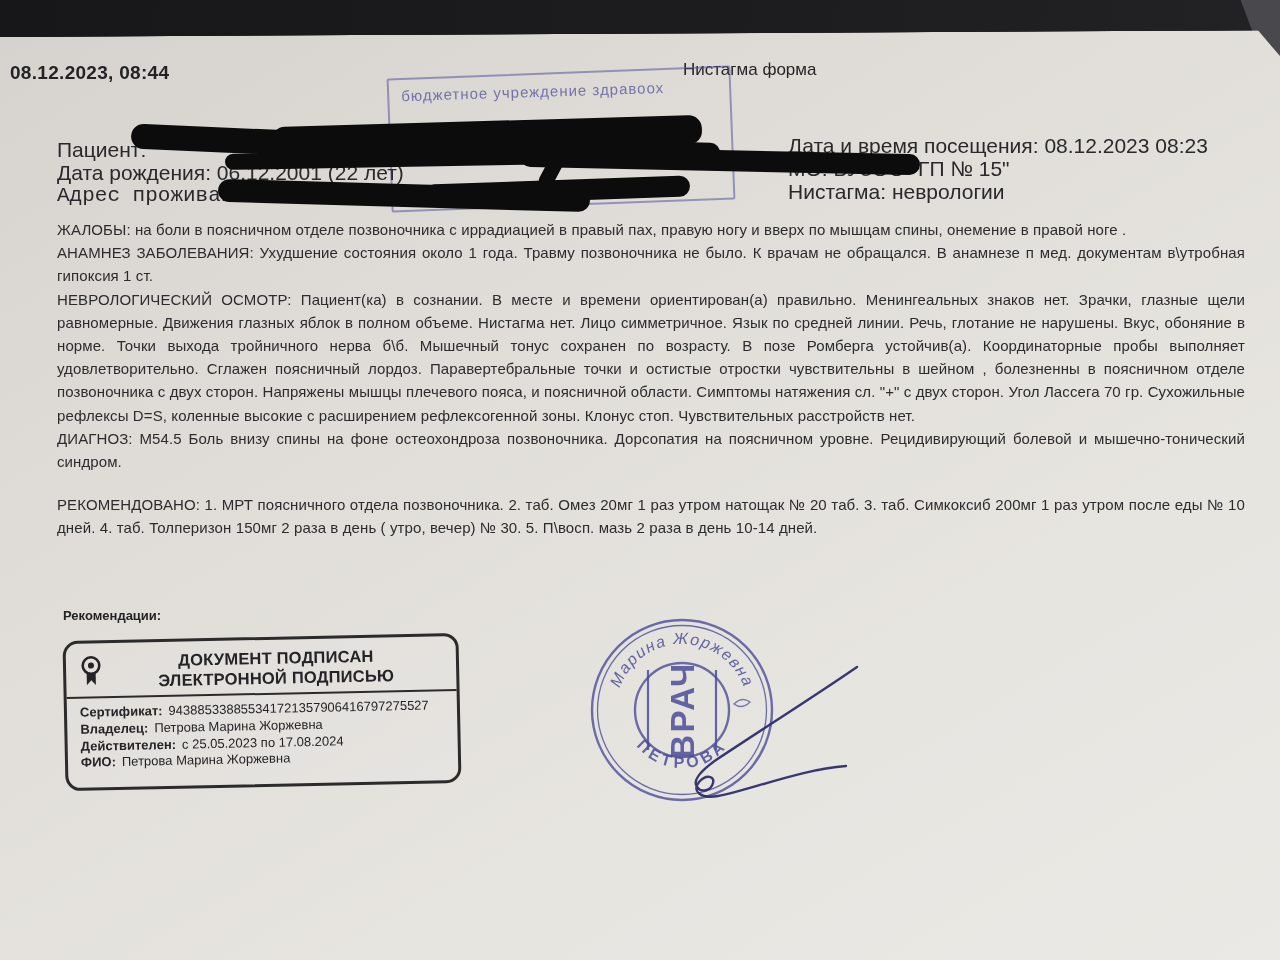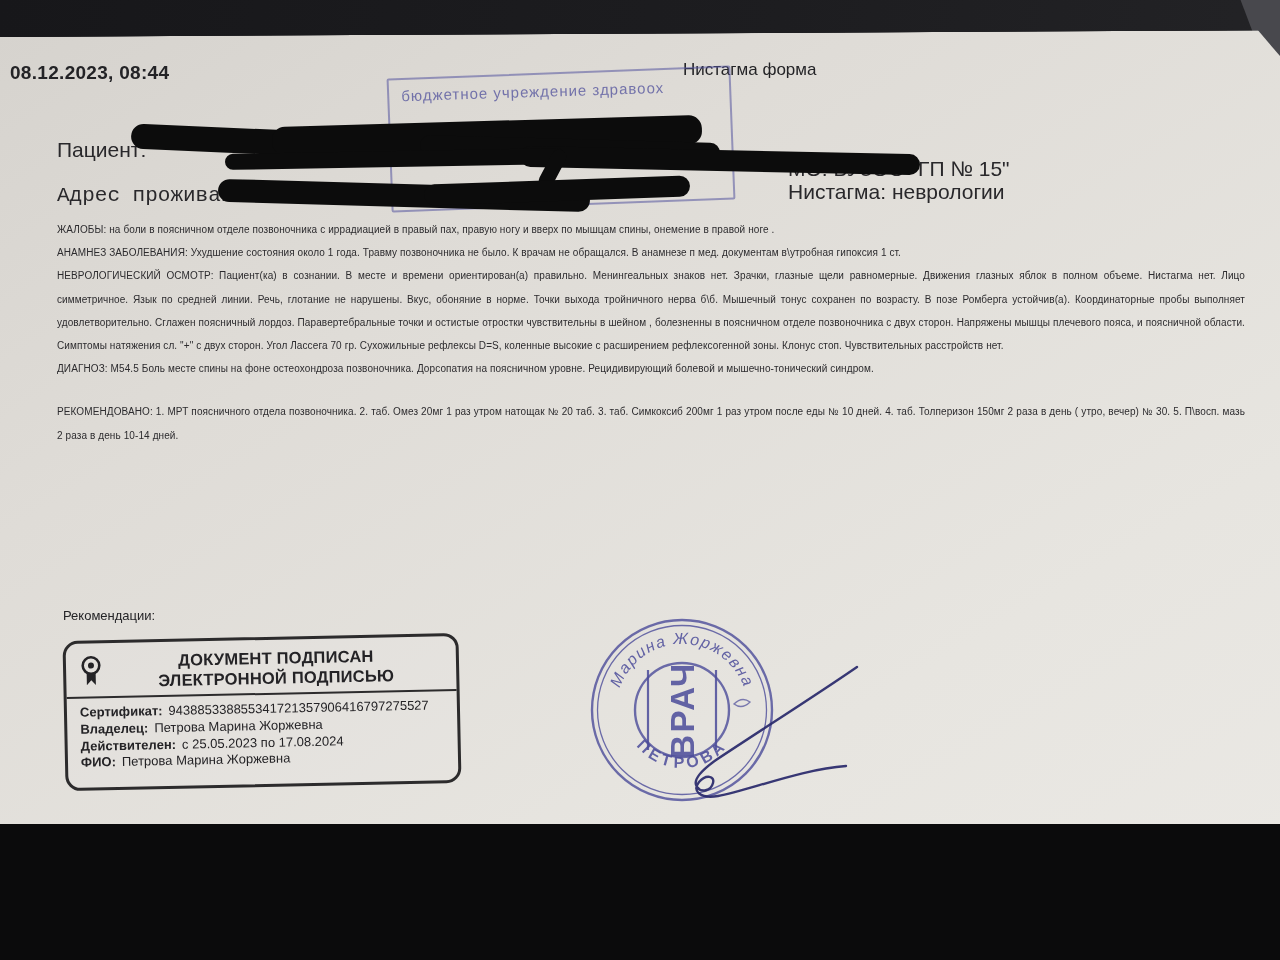--- a/index.html
+++ b/index.html
@@ -1,16 +1,16 @@
 <!DOCTYPE html>
 <html><head>
 <meta charset="utf-8">
 <style>
   html,body{margin:0;padding:0;background:#0b0b0c;}
-  .stage{position:relative;width:1280px;height:824px;overflow:hidden;
+  .stage{position:relative;width:1280px;height:960px;overflow:hidden;
          background:linear-gradient(100deg,#17171a 0%,#1d1d20 55%,#242427 100%);
          font-family:"Liberation Sans",sans-serif;}
   .corner-wedge{position:absolute;right:0;top:0;width:58px;height:104px;background:#48484d;
          clip-path:polygon(32% 0,100% 0,100% 100%);z-index:1;}
   .paper{position:absolute;left:-12px;top:37px;width:1292px;height:940px;z-index:2;
          background:linear-gradient(150deg,#d6d3ce 0%,#dfdcd7 30%,#e7e5e0 70%,#ebe9e5 100%);
          transform:rotate(-0.3deg);transform-origin:0 0;
          box-shadow:0 -5px 14px rgba(0,0,0,.5);
          clip-path:polygon(0 0,1270px 0,1292px 26px,1292px 940px,0 940px);}
   .layer{position:absolute;left:0;top:0;width:1280px;height:960px;z-index:4;color:#2d2c2e;}
@@ -23,25 +23,25 @@
          letter-spacing:1px;transform:rotate(.4deg);white-space:nowrap;}
   .org-stamp .l2{position:absolute;left:6px;bottom:6px;font-size:12.5px;color:rgba(84,84,158,.68);
          letter-spacing:.6px;white-space:nowrap;}
   
   .info{position:absolute;font-size:21px;line-height:23px;color:#29282b;white-space:nowrap;}
   .p-name{left:57px;top:138px;} .p-birth{left:57px;top:161px;} .p-addr{left:57px;top:184px;font-family:Liberation Mono, monospace;}
   .v-dt{left:788px;top:134px;} .v-org{left:788px;top:157px;} .v-prof{left:788px;top:180px;}
   
   .redact{position:absolute;background:#0c0c0c;border-radius:13px;z-index:6;}
   
-  .doc-body{position:absolute;left:57px;top:218px;width:1188px;font-size:10px;line-height:23.2px;
+  .doc-body{position:absolute;left:57px;top:218px;width:1188px;font-size:15px;line-height:23.2px;
          color:#2c2b2e;text-align:justify;letter-spacing:.1px;}
   .doc-body p{margin:0;}
   .doc-body p.recommended{margin-top:20px;}
-  .rec-label{position:absolute;left:63px;top:608px;font-size:13px;font-weight:normal;color:#232326;}
+  .rec-label{position:absolute;left:63px;top:608px;font-size:13px;font-weight:bold;color:#232326;}
   
   .esign{position:absolute;left:64px;top:637px;width:390px;height:144px;border:3px solid #2c2b2c;
          border-radius:15px;transform:rotate(-1.2deg);color:#242326;background:rgba(255,255,255,.06);}
   .esign-head{display:flex;align-items:center;padding:8px 8px 5px 12px;}
   .esign-titles{flex:1;text-align:center;font-size:16.5px;font-weight:bold;line-height:20px;letter-spacing:.2px;}
   .esign-div{border-bottom:2.5px solid #2c2b2c;}
   .esign-rows{padding:6px 8px 4px 13px;font-size:13px;line-height:16.8px;white-space:nowrap;overflow:hidden;}
   .esign-rows b{margin-right:6px;}
   
   .round-stamp{position:absolute;left:584px;top:612px;z-index:5;}
@@ -58,39 +58,41 @@
 
     <div class="capture-time">08.12.2023, 08:44</div>
     <div class="form-title">Нистагма форма</div>
 
     <div class="org-stamp">
       <div class="l1">бюджетное учреждение здравоох</div>
       <div class="l2">644046, г.Омск, ул. ............., тел. 31-00-..</div>
     </div>
 
     <div class="info p-name">Пациент:</div>
+    <div class="info p-birth">Дата рождения: 06.12.2001 (22 лет)</div>
     <div class="info p-addr">Адрес проживания:</div>
 
+    <div class="info v-dt">Дата и время посещения: 08.12.2023 08:23</div>
     <div class="info v-org">МО: БУЗОО "ГП № 15"</div>
     <div class="info v-prof">Нистагма: неврологии</div>
 
     <div class="redact" style="left:131px;top:129px;width:255px;height:25px;transform:rotate(2.5deg);"></div>
     <div class="redact" style="left:272px;top:121px;width:430px;height:29px;transform:rotate(-1.6deg);"></div>
     <div class="redact" style="left:420px;top:139px;width:300px;height:20px;transform:rotate(1.5deg);"></div>
     <div class="redact" style="left:520px;top:150px;width:400px;height:21px;transform:rotate(1.2deg);"></div>
     <div class="redact" style="left:225px;top:151px;width:340px;height:16px;transform:rotate(-1deg);"></div>
     <div class="redact" style="left:545px;top:148px;width:15px;height:42px;transform:rotate(28deg);border-radius:8px;"></div>
     <div class="redact" style="left:218px;top:184px;width:372px;height:23px;transform:rotate(1.6deg);"></div>
     <div class="redact" style="left:424px;top:180px;width:266px;height:21px;transform:rotate(-2deg);"></div>
 
     <div class="doc-body">
       <p>ЖАЛОБЫ: на боли в поясничном отделе позвоночника с иррадиацией в правый пах, правую ногу и вверх по мышцам спины, онемение в правой ноге .</p>
       <p>АНАМНЕЗ ЗАБОЛЕВАНИЯ: Ухудшение состояния около 1 года. Травму позвоночника не было. К врачам не обращался. В анамнезе п мед. документам в\утробная гипоксия 1 ст.</p>
       <p>НЕВРОЛОГИЧЕСКИЙ ОСМОТР: Пациент(ка) в сознании. В месте и времени ориентирован(а) правильно. Менингеальных знаков нет. Зрачки, глазные щели равномерные. Движения глазных яблок в полном объеме. Нистагма нет. Лицо симметричное. Язык по средней линии. Речь, глотание не нарушены. Вкус, обоняние в норме. Точки выхода тройничного нерва б\б. Мышечный тонус сохранен по возрасту. В позе Ромберга устойчив(а). Координаторные пробы выполняет удовлетворительно. Сглажен поясничный лордоз. Паравертебральные точки и остистые отростки чувствительны в шейном , болезненны в поясничном отделе позвоночника с двух сторон. Напряжены мышцы плечевого пояса, и поясничной области. Симптомы натяжения сл. "+" с двух сторон. Угол Лассега 70 гр. Сухожильные рефлексы D=S, коленные высокие с расширением рефлексогенной зоны. Клонус стоп. Чувствительных расстройств нет.</p>
-      <p>ДИАГНОЗ: М54.5  Боль месте спины на фоне остеохондроза позвоночника.  Дорсопатия на поясничном уровне. Рецидивирующий болевой и мышечно-тонический синдром.</p>
+      <p>ДИАГНОЗ: М54.5  Боль внизу спины на фоне остеохондроза позвоночника.  Дорсопатия на поясничном уровне. Рецидивирующий болевой и мышечно-тонический синдром.</p>
       <p class="recommended">РЕКОМЕНДОВАНО: 1. МРТ поясничного отдела позвоночника.  2. таб. Омез 20мг 1 раз утром натощак № 20 таб.  3. таб. Симкоксиб 200мг 1 раз утром после еды № 10 дней.  4. таб. Толперизон 150мг 2 раза в день ( утро, вечер) № 30.  5. П\восп. мазь 2 раза в день 10-14 дней.</p>
     </div>
 
     <div class="rec-label">Рекомендации:</div>
 
     <div class="esign">
       <div class="esign-head">
         <svg width="26" height="34" viewBox="0 0 26 34">
           <circle cx="13" cy="11" r="8.3" fill="none" stroke="#242326" stroke-width="2.6"></circle>
           <circle cx="13" cy="11" r="3" fill="#242326"></circle>

